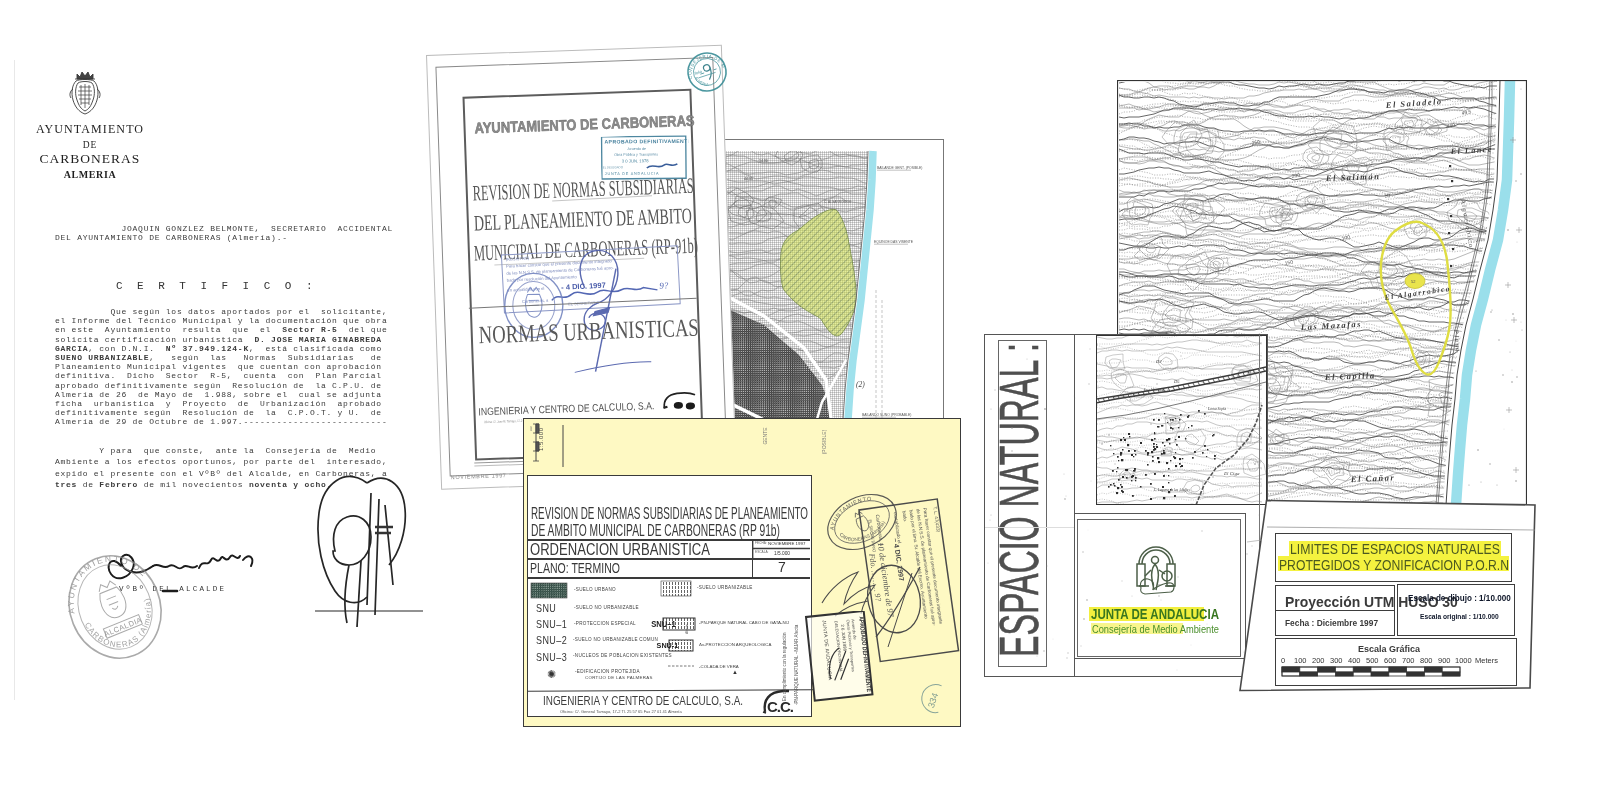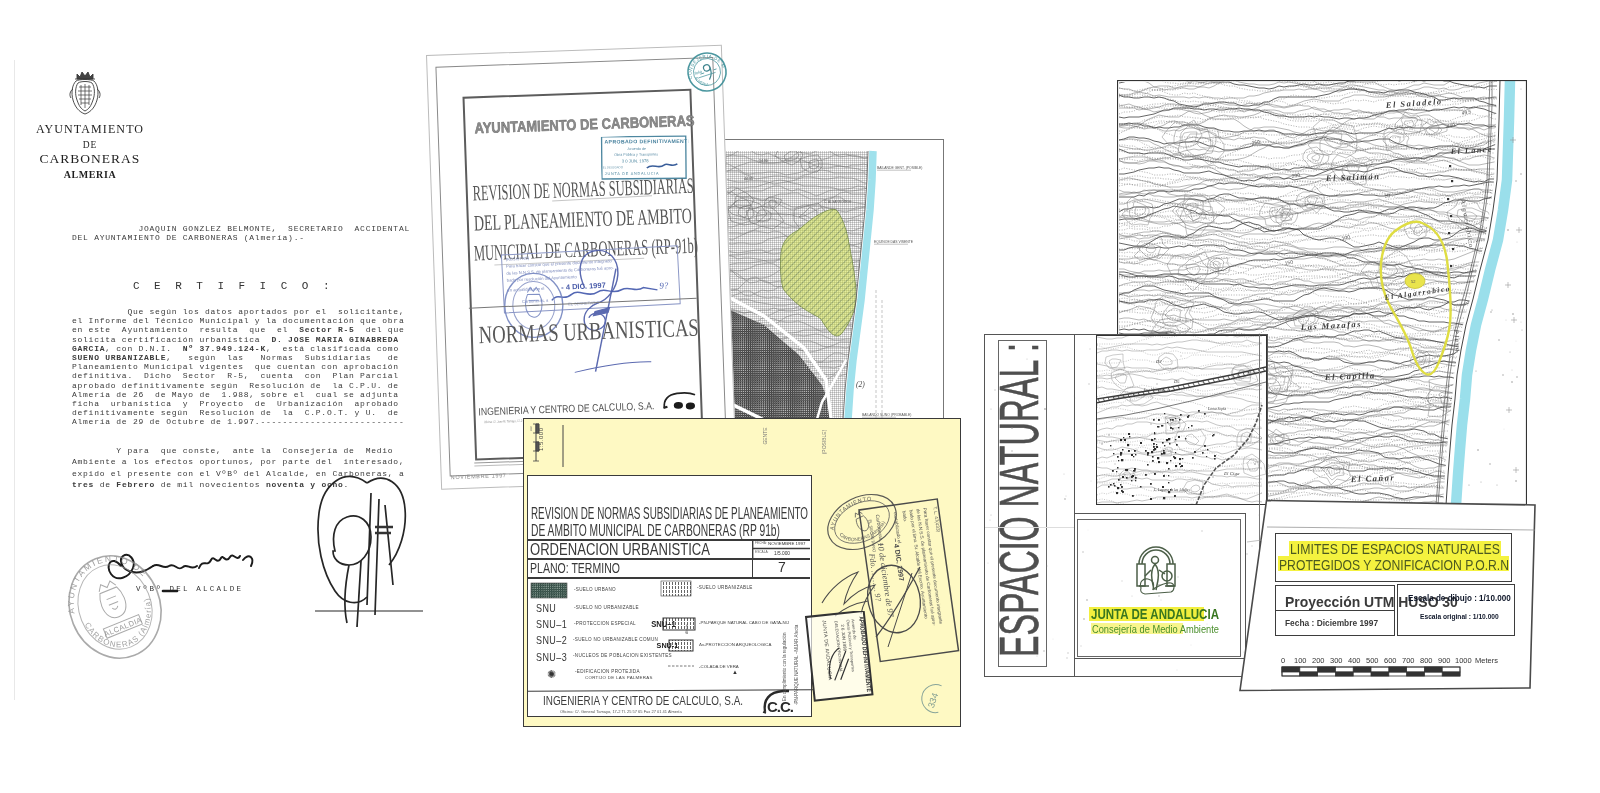--- a/index.html
+++ b/index.html
@@ -1,18 +1,18 @@
 <!DOCTYPE html>
 <html><head><meta charset="utf-8">
 <style>
 html,body{margin:0;padding:0;background:#fff;}
 #page{position:relative;width:1600px;height:793px;overflow:hidden;background:#fff;
  font-family:"Liberation Sans",sans-serif;}
 .abs{position:absolute;}
-.mono{font-family:"Liberation Mono",monospace;margin-left:17px;}
+.mono{font-family:"Liberation Mono",monospace;}
 .serif{font-family:"Liberation Serif",serif;}
 </style></head><body>
 <div id="page">
 
 <div class="abs" style="left:10px;top:55px;width:406px;height:650px;background:#fff;">
       <div class="abs" style="left:4px;top:5px;width:1px;height:640px;background:#e8e8e8;"></div>
 <svg class="abs" style="left:55px;top:14px" width="40" height="52" viewBox="0 0 40 52">
 <g stroke="#3a3a3a" fill="none" stroke-width="0.9">
 <path d="M12,10 L12,5 L15,8 L17,3 L20,7 L23,3 L25,8 L28,5 L28,10 Z" fill="#444"></path>
 <path d="M10,10 h20"></path>
@@ -1191,20 +1191,23 @@
 <div class="abs" style="left:38px;top:88px;width:118px;height:24px;border:1.5px solid #3d3d3d;font-size:15px;font-weight:bold;color:#3a3a3a;">
         <span style="position:absolute;left:9px;top:7px;white-space:nowrap;transform:scaleX(0.93);transform-origin:0 0;">Proyección UTM HUSO 30</span>
       </div>
 <div class="abs" style="left:38px;top:113px;width:118px;height:24px;border:1.5px solid #3d3d3d;font-size:9px;font-weight:bold;color:#3a3a3a;">
         <span style="position:absolute;left:9px;top:7px;white-space:nowrap;transform:scaleX(0.93);transform-origin:0 0;">Fecha : Diciembre 1997</span>
       </div>
 <div class="abs" style="left:160px;top:87px;width:116px;height:50px;border:1.5px solid #3d3d3d;color:#0f172a;">
         <div style="position:absolute;left:10px;top:8px;font-size:9px;font-weight:bold;white-space:nowrap;transform:scaleX(0.9);transform-origin:0 0;">Escala de dibujo : 1/10.000</div>
         <div style="position:absolute;left:22px;top:28px;font-size:7px;font-weight:bold;white-space:nowrap;transform:scaleX(0.95);transform-origin:0 0;">Escala original : 1/10.000</div>
       </div>
+<div class="abs" style="left:38px;top:141px;width:240px;height:46px;border:1.5px solid #3d3d3d;color:#3a3a3a;">
+        <div style="position:absolute;left:82px;top:5px;font-size:9px;font-weight:bold;">Escala Gráfica</div>
+      </div>
 <svg class="abs" style="left:42px;top:158px" width="232" height="26" viewBox="0 0 232 26">
 <g font-family="Liberation Sans" font-size="7.5" fill="#333">
 <text x="2" y="8">0</text>
           <text x="15" y="8">100</text>
           <text x="33" y="8">200</text>
           <text x="51" y="8">300</text>
 <text x="69" y="8">400</text>
           <text x="87" y="8">500</text>
           <text x="105" y="8">600</text>
           <text x="123" y="8">700</text>

